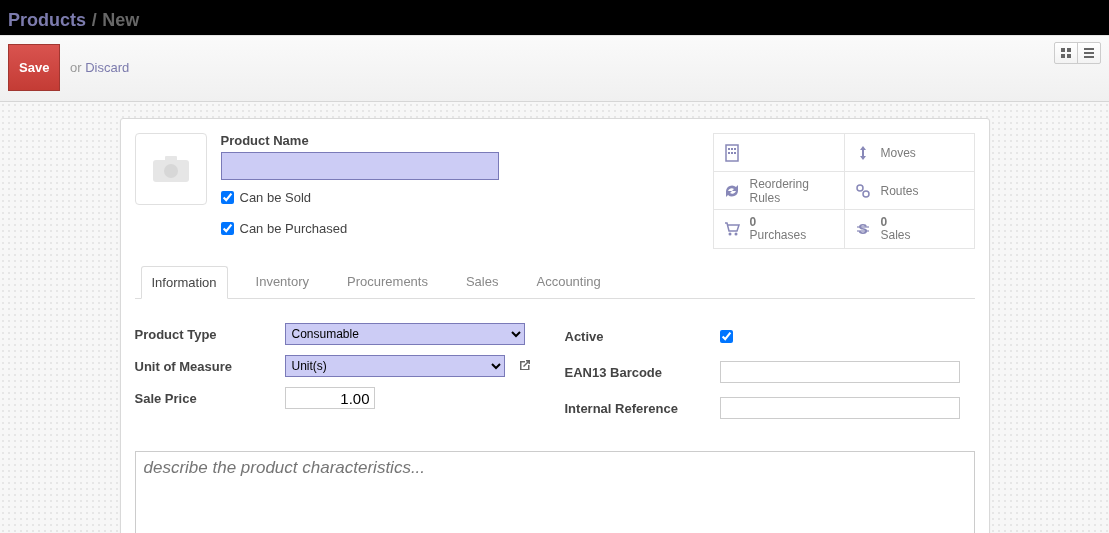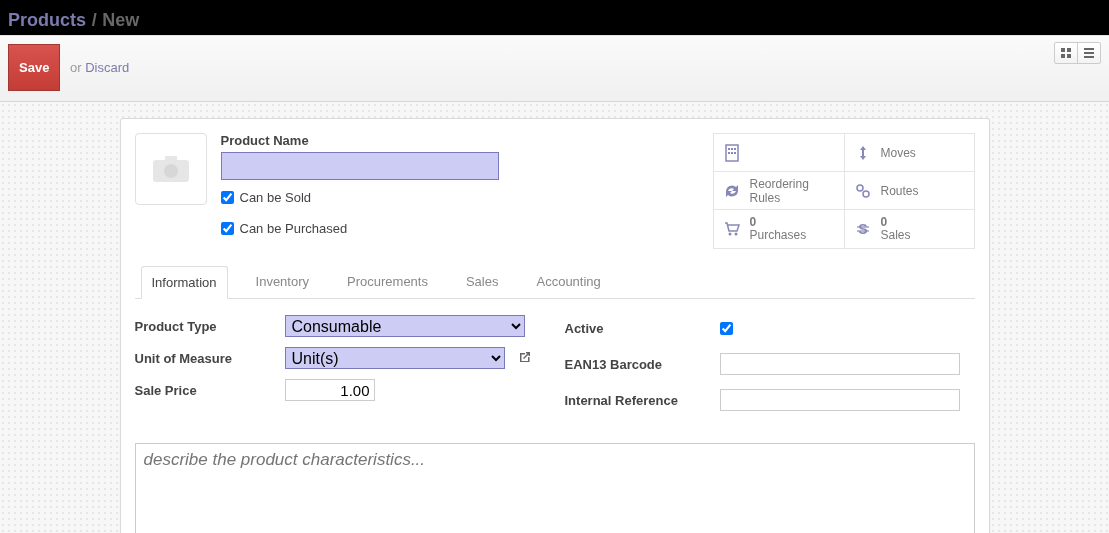--- a/index.html
+++ b/index.html
@@ -164,32 +164,32 @@
     color:#444;
     border:1px solid #ddd;
     border-bottom:1px solid #fff;
     background:#fff;
     border-radius:3px 3px 0 0;
   }
 
   
   .fields {
     display:flex;
-    margin-top: 16px;
+    margin-top: 24px;
     gap: 20px;
   }
   .fcol { flex:1; }
   .frow { display:flex; align-items:center; margin-bottom: 10px; }
   .flabel { width: 150px; font-weight:600; color:#444; }
   .sel {
     height: 22px;
     width: 240px;
     background: #ccccf5;
     border: 1px solid #7a7ab8;
-    font-size: 16px;
+    font-size: 12px;
     padding: 0 2px;
   }
   .uom-wrap { display:flex; align-items:center; gap:12px; }
   .uom-wrap .sel { width: 220px; }
   .num-input {
     width: 80px; height: 20px;
     border:1px solid #ccc;
     padding: 0 4px;
     font-size:15px;
     text-align:right;

